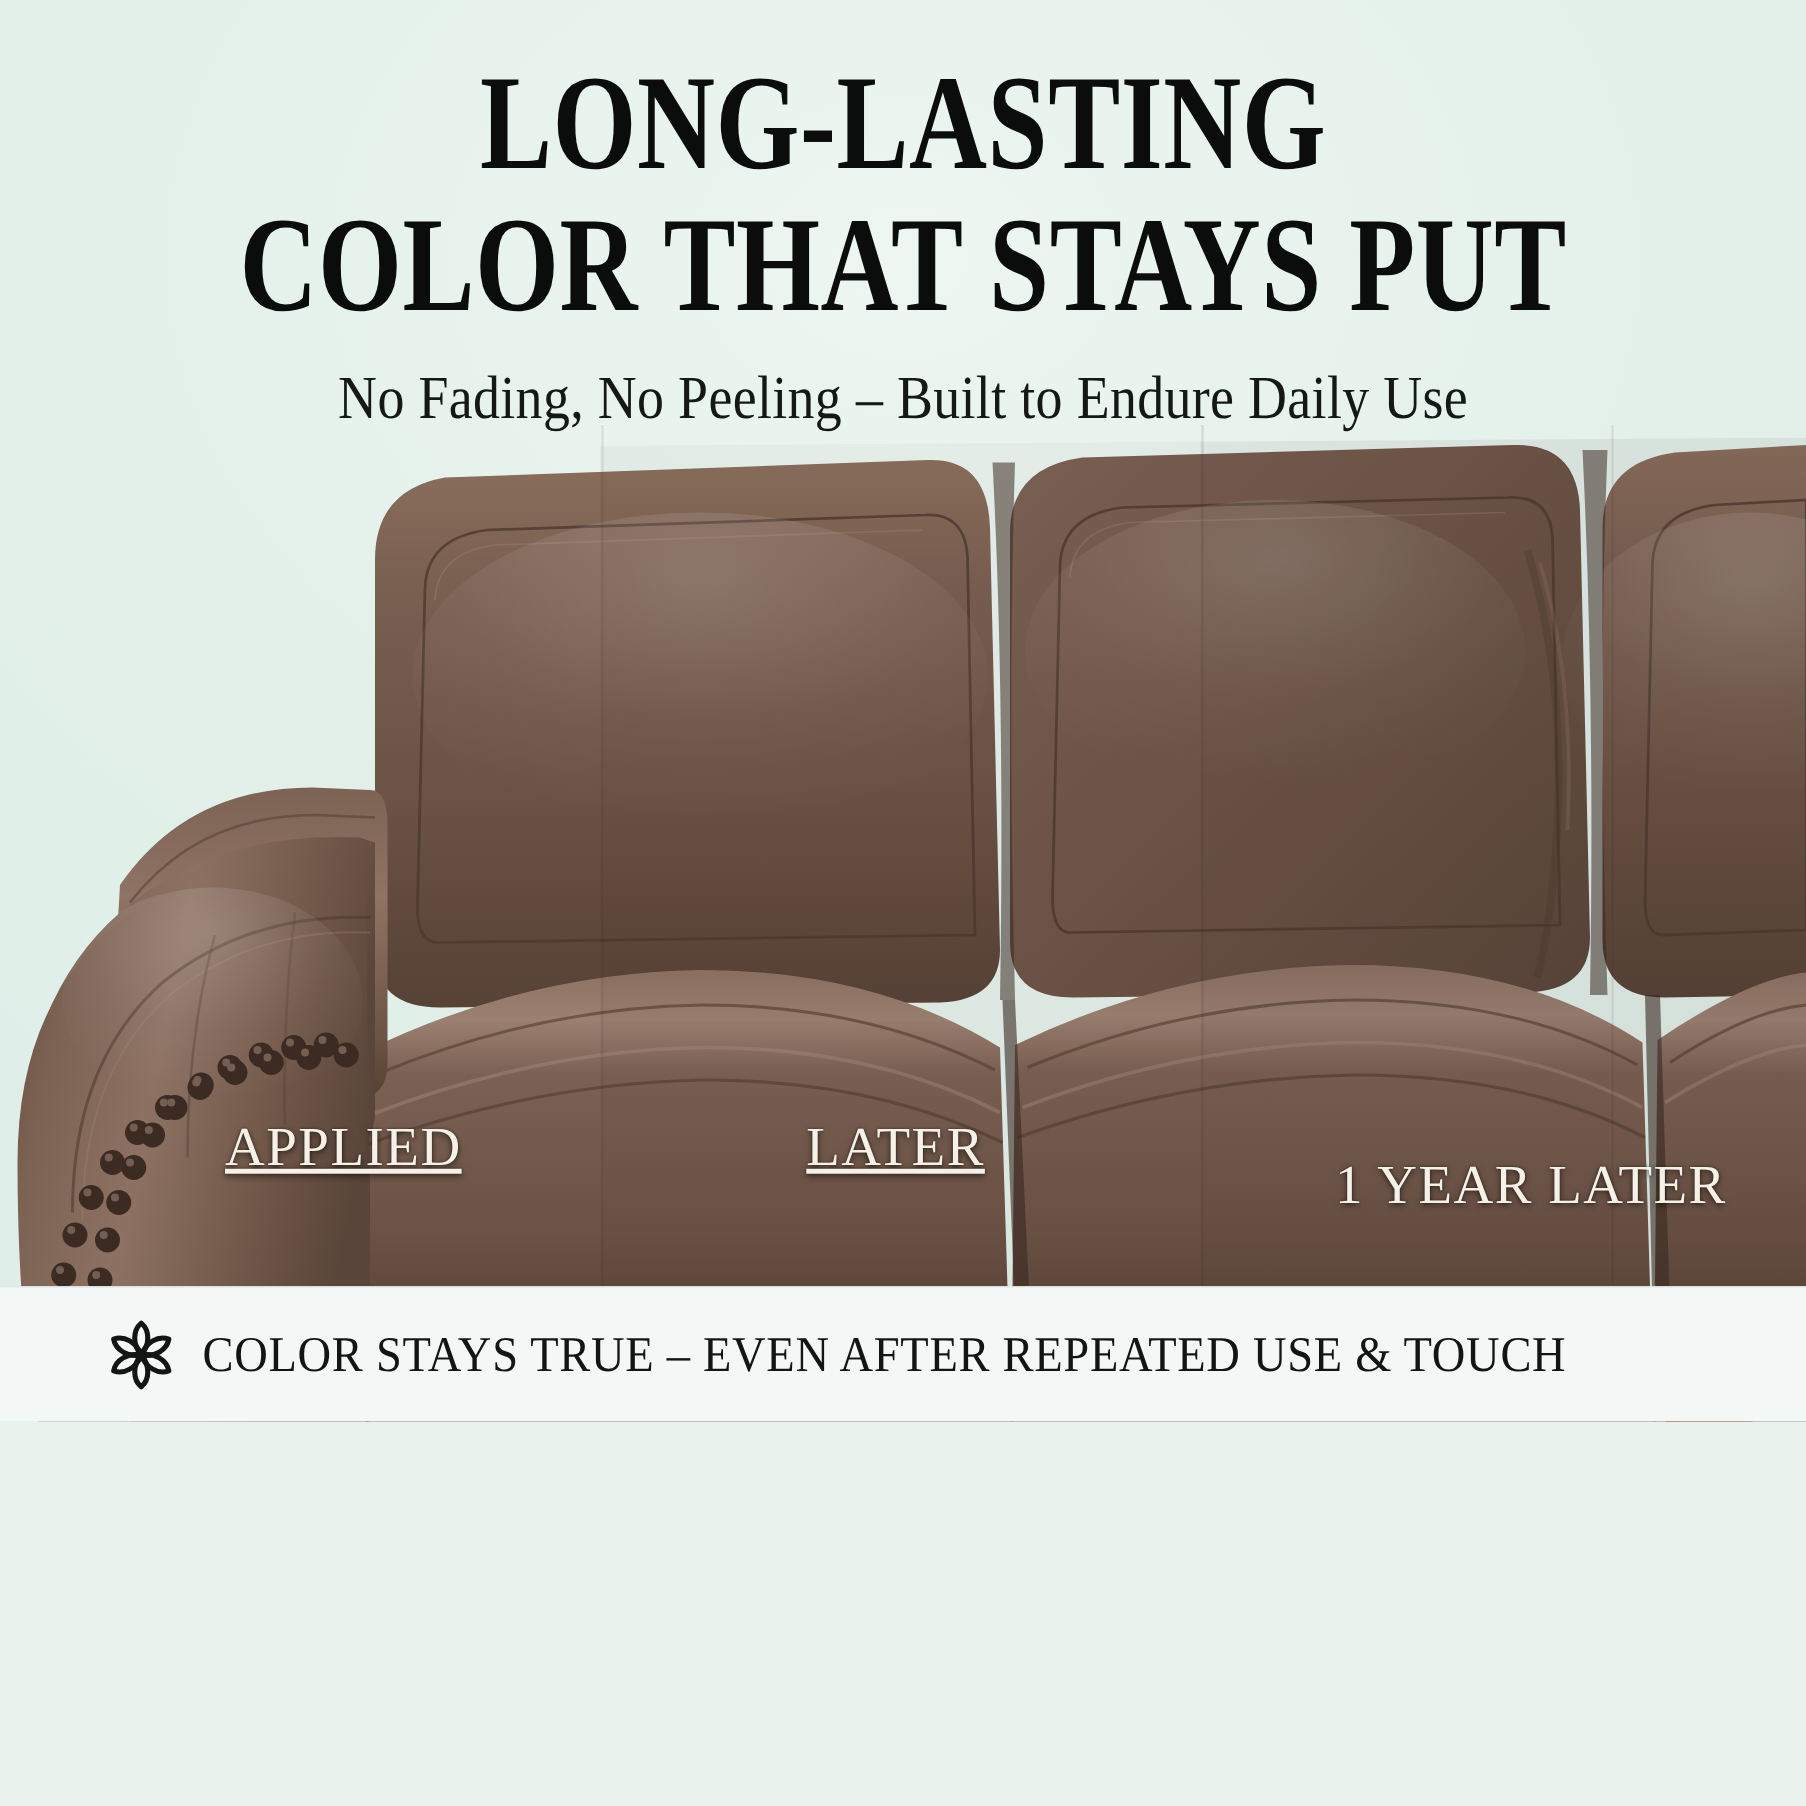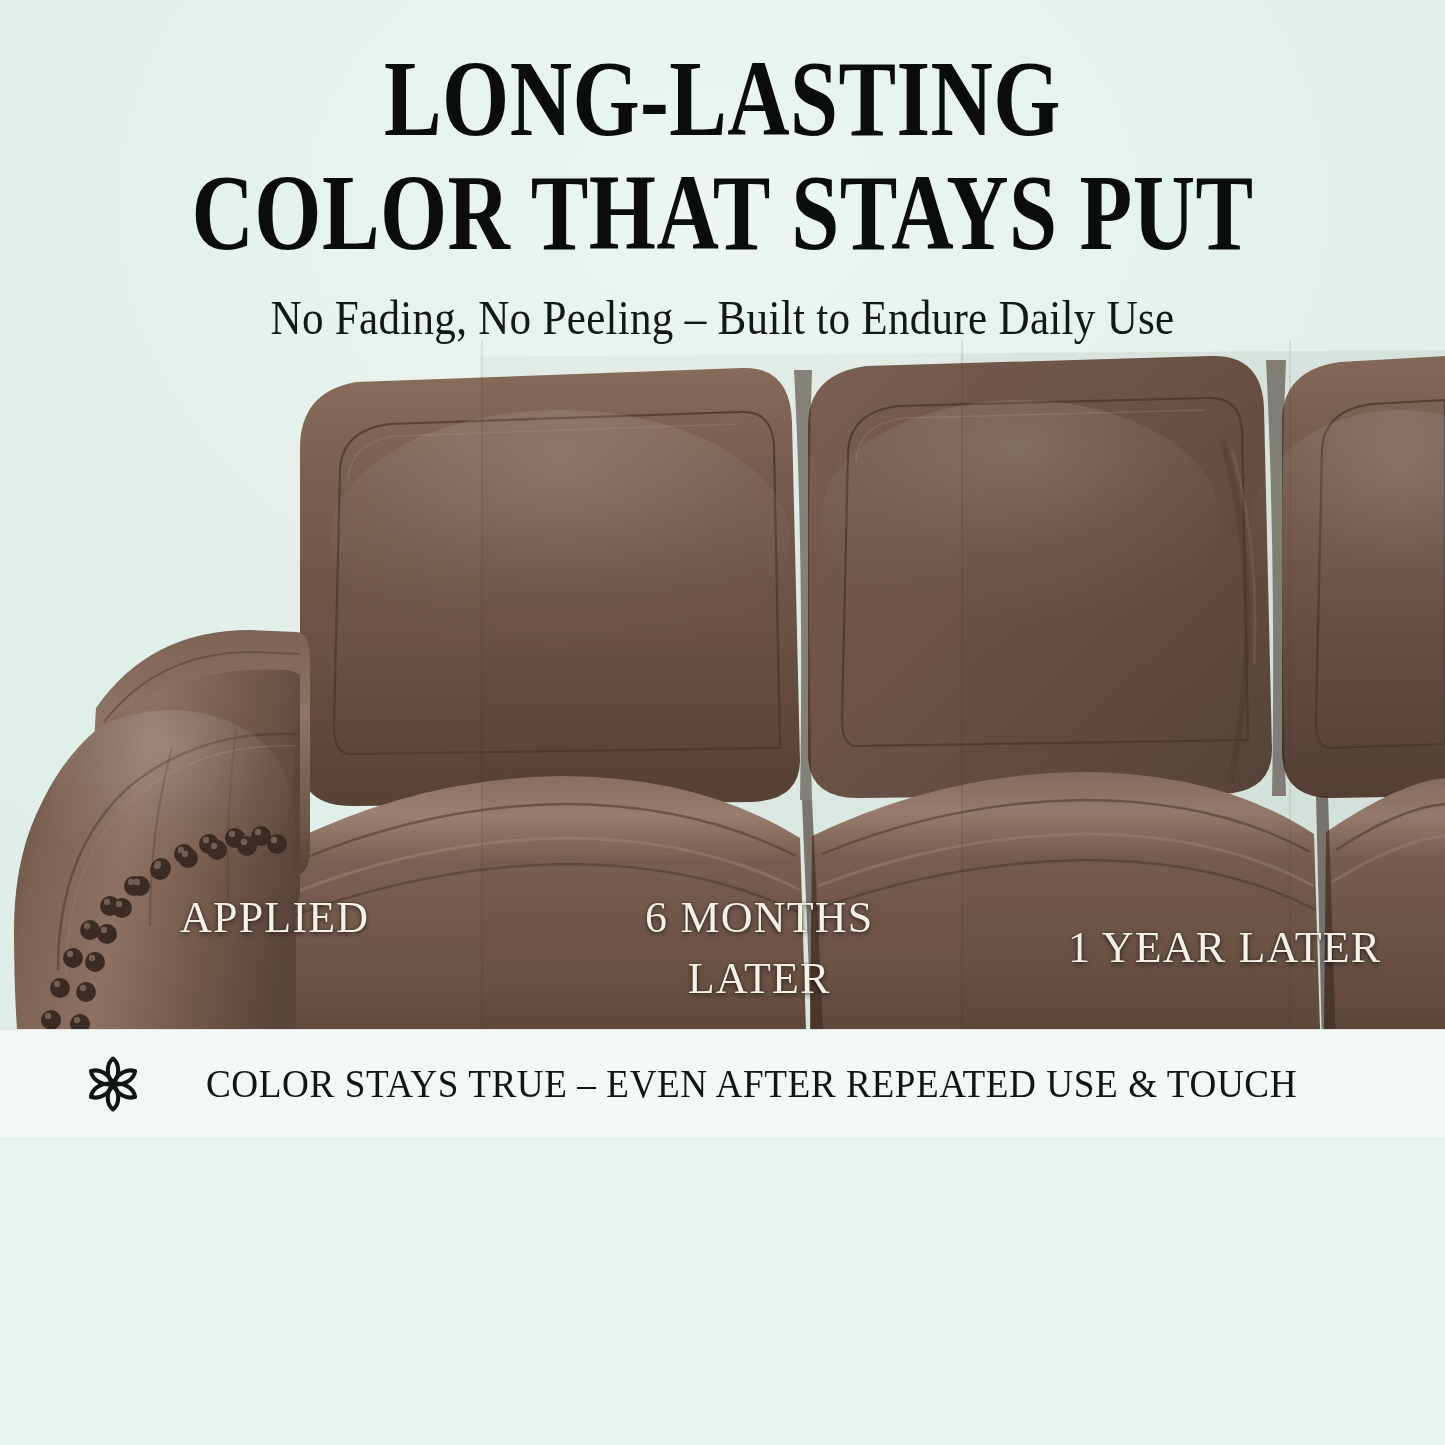--- a/index.html
+++ b/index.html
@@ -63,21 +63,21 @@
     z-index:30;
     color:#f6f1e6;
     font-family:"Liberation Serif","DejaVu Serif",serif;
     font-size:44px;
     line-height:1.38;
     letter-spacing:1.2px;
     text-transform:uppercase;
     white-space:nowrap;
     text-shadow:0 2px 5px rgba(0,0,0,0.55), 0 0 2px rgba(0,0,0,0.45);
   }
-  .stage-label .l2 { display:block; }
+  .stage-label .l2 { display:block;text-decoration:underline; }
 
   #label-freshly  { left:178px; top:888px; }
   #label-freshly  .l2 { text-indent:2px; }
 
   #label-6months  { left:645px; top:888px; text-align:center; }
   #label-6months  .l2 { text-indent:0; }
 
   #label-1year    { left:1068px; top:918px; }
 
   
@@ -86,21 +86,20 @@
 
   
   .footer {
     position:absolute; left:0; bottom:0;
     width:1445px; height:108px;
     background:#f3f8f6;
     border-top:1px solid #dce8e3;
     display:flex; align-items:center;
     padding-left:84px;
     z-index:50;
-    gap:44px;
   }
   .footer .flower { flex:0 0 auto; width:58px; height:58px; margin-right:20px; }
   .footer .flower svg { display:block; }
   .footer-text {
     color:#111514;
     font-family:"Liberation Serif","DejaVu Serif",serif;
     font-size:40px;
     letter-spacing:0.6px;
     text-transform:uppercase;
     white-space:nowrap;
@@ -429,21 +428,20 @@
       <line x1="962" y1="10" x2="962" y2="900" stroke="#2b1f18" stroke-width="1.6" opacity="0.12"></line>
       <line x1="1290" y1="10" x2="1290" y2="900" stroke="#2b1f18" stroke-width="1.6" opacity="0.10"></line>
     </svg>
   </div>
 
   <div class="stage-label" id="label-freshly">
     <span class="l2">APPLIED</span>
   </div>
 
   <div class="stage-label" id="label-6months">
-    <span class="l1">6 MONTHS</span>
     <span class="l2">LATER</span>
   </div>
 
   <div class="stage-label" id="label-1year">
     <span class="l1">1 YEAR LATER</span>
   </div>
 
   <div class="arrow">
     <svg width="1445" height="90" viewBox="0 0 1445 90" xmlns="http://www.w3.org/2000/svg" aria-hidden="true">
       <g>

